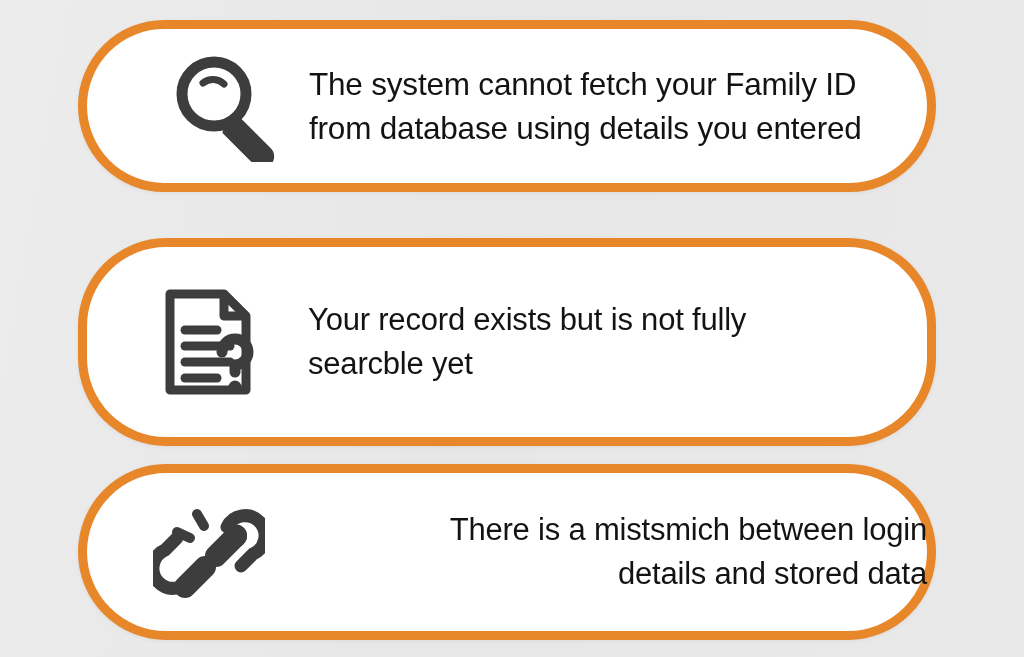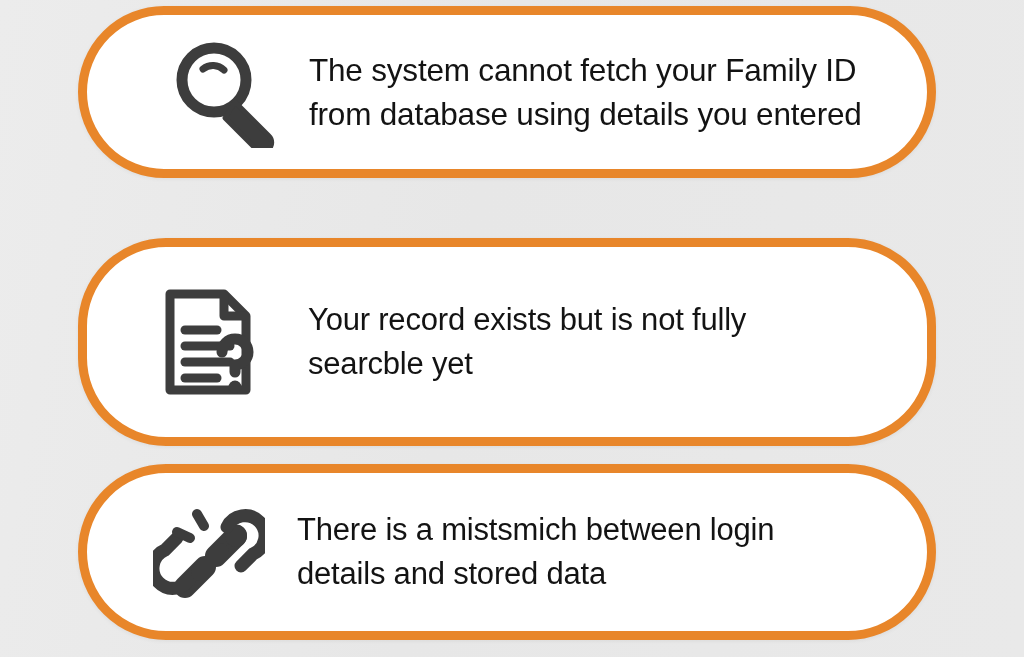--- a/index.html
+++ b/index.html
@@ -28,21 +28,21 @@
     border-style: solid;
     border-width: 9px;
     border-color: #e8862a;
     display: flex;
     align-items: center;
     box-shadow: 0 1px 4px rgba(0,0,0,0.06);
   }
 
   .card-1 {
     left: 78px;
-    top: 6px;
+    top: 20px;
     width: 858px;
     height: 172px;
     border-radius: 86px;
   }
   .card-2 {
     left: 78px;
     top: 238px;
     width: 858px;
     height: 208px;
     border-radius: 88px;
@@ -69,21 +69,21 @@
     flex: 1 1 auto;
     color: #131313;
     font-size: 31px;
     line-height: 44px;
     letter-spacing: -0.2px;
     white-space: pre-line;
     font-weight: 400;
   }
   .text-1 { margin-left: 10px; font-size: 31.5px; }
   .text-2 { margin-left: 26px; }
-  .text-3 { margin-left: 18px; }
+  .text-3 { margin-left: 18px; text-align: right; }
 
   svg { display: block; }
 </style>
 </head>
 <body>
 
 <div id="stage">
 
   <div class="card card-1">
     <div class="icon-slot icon-slot-1">

